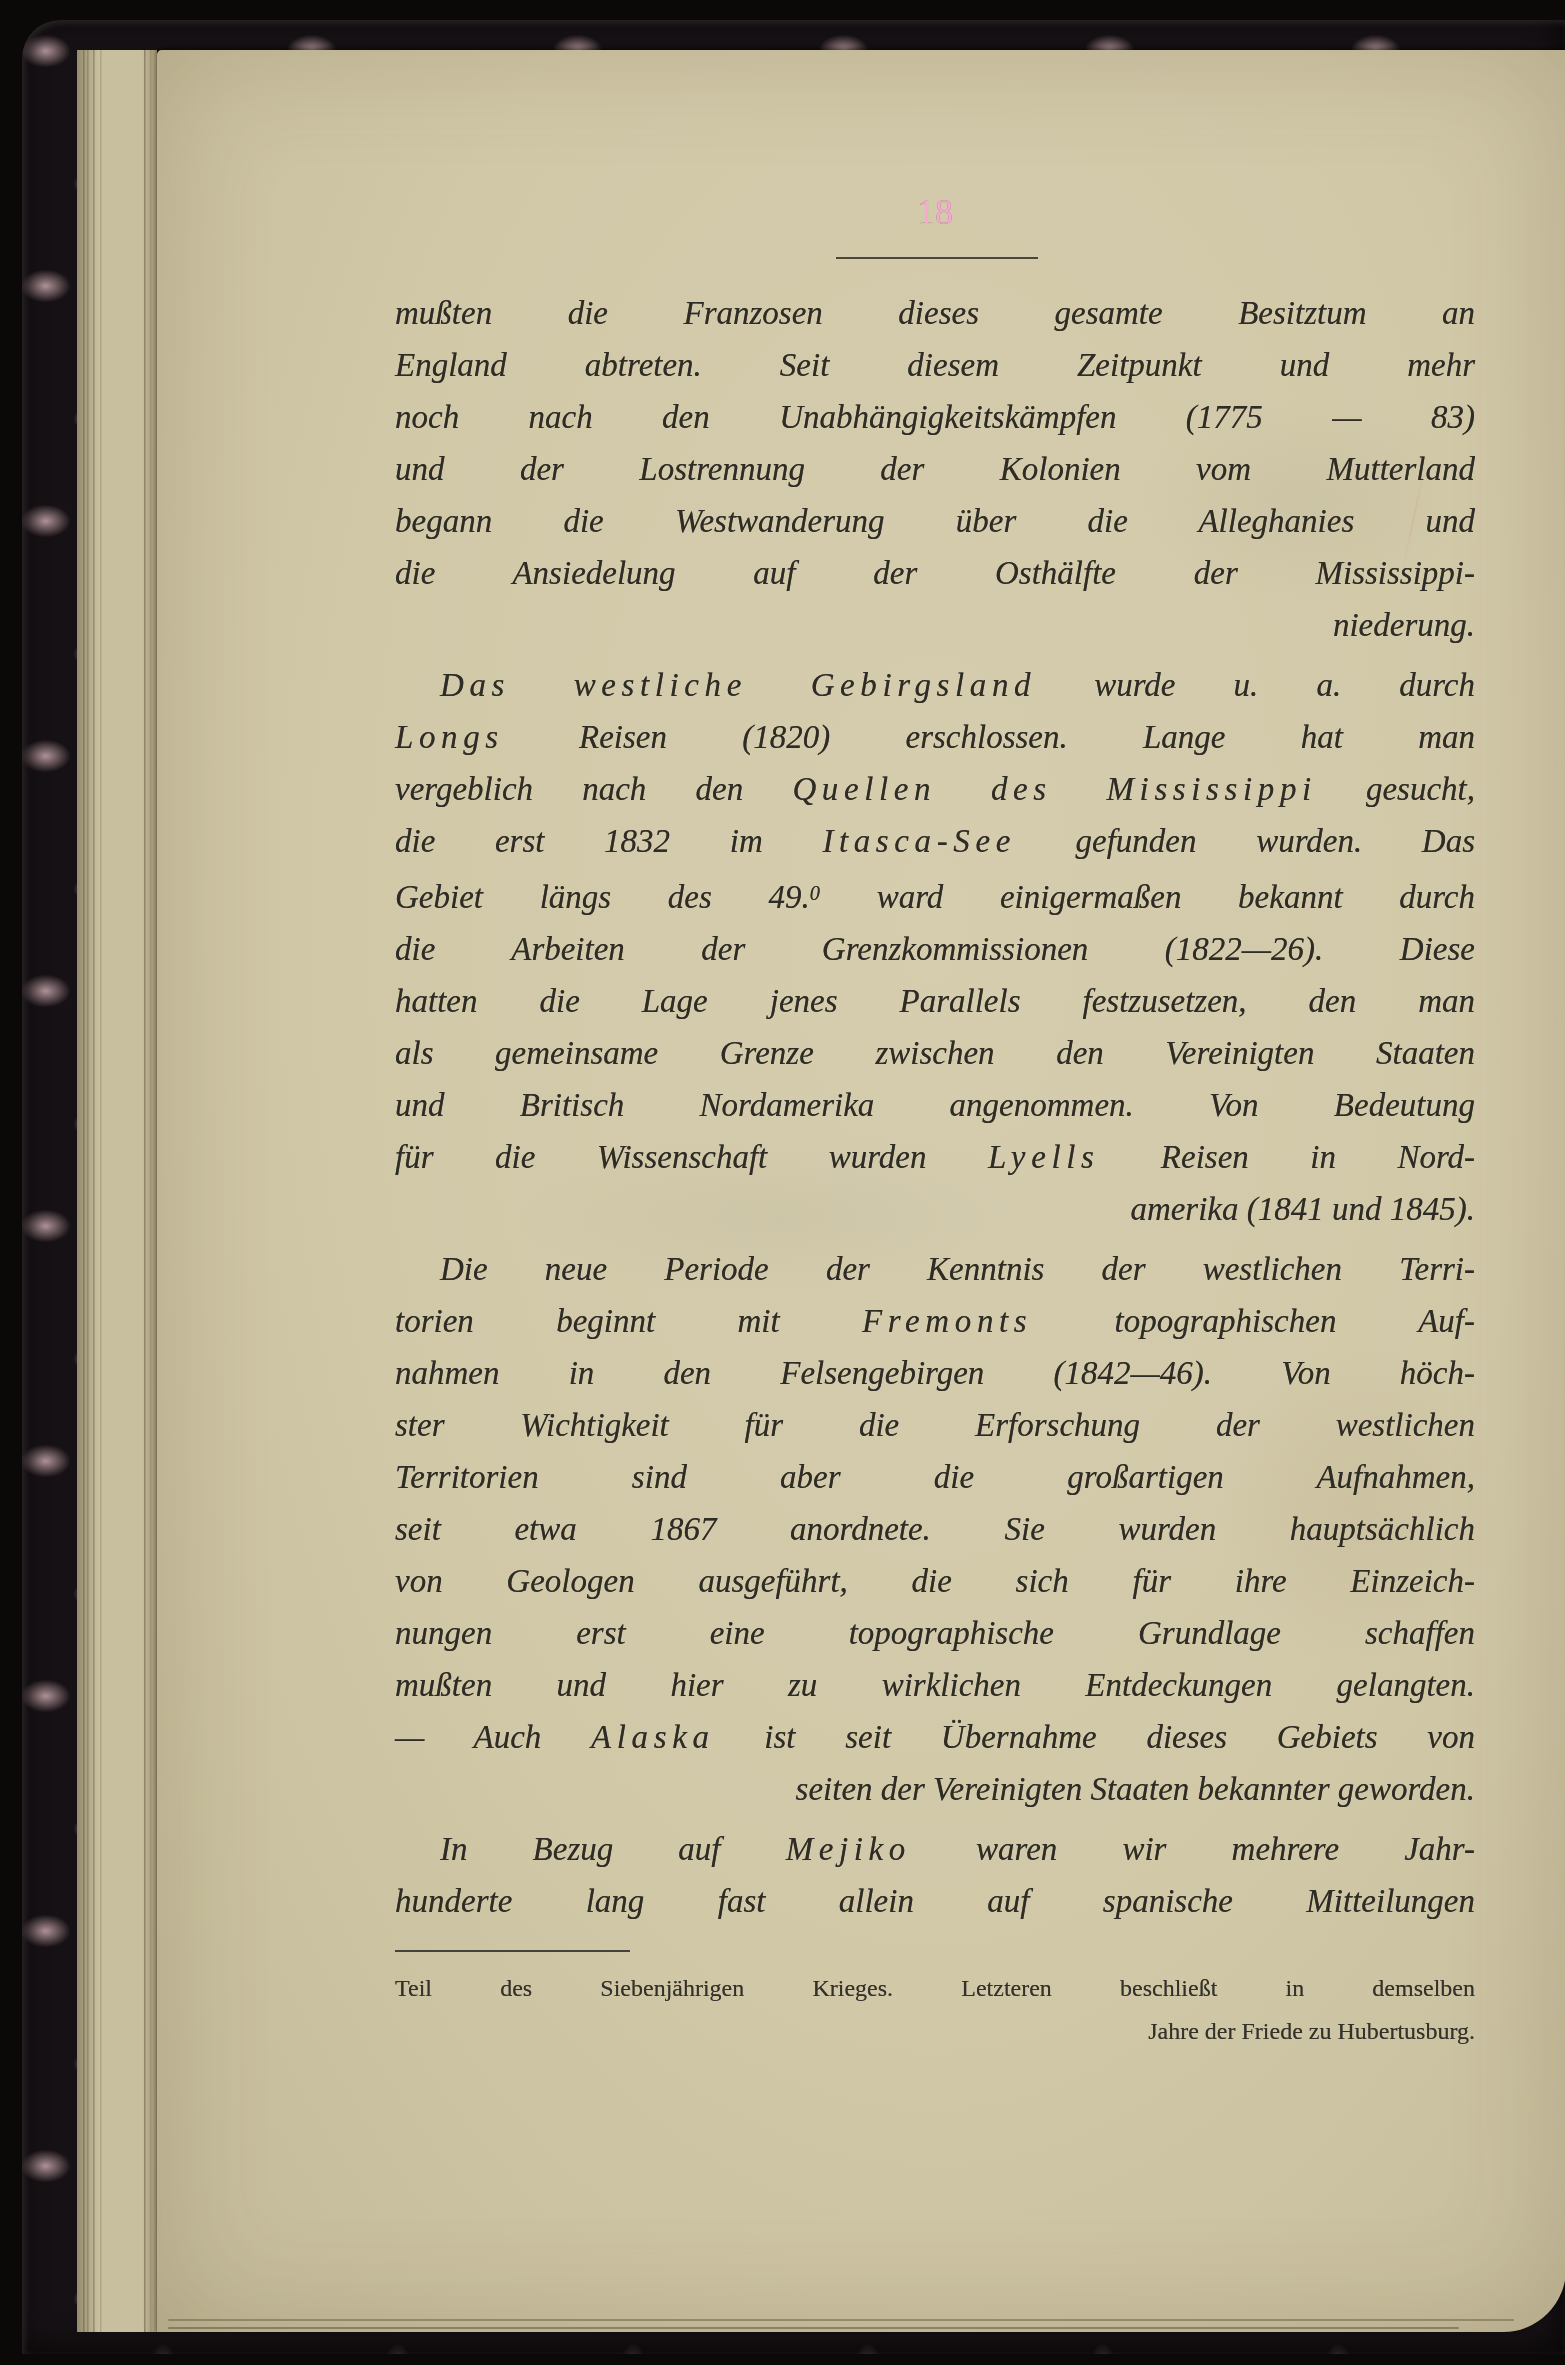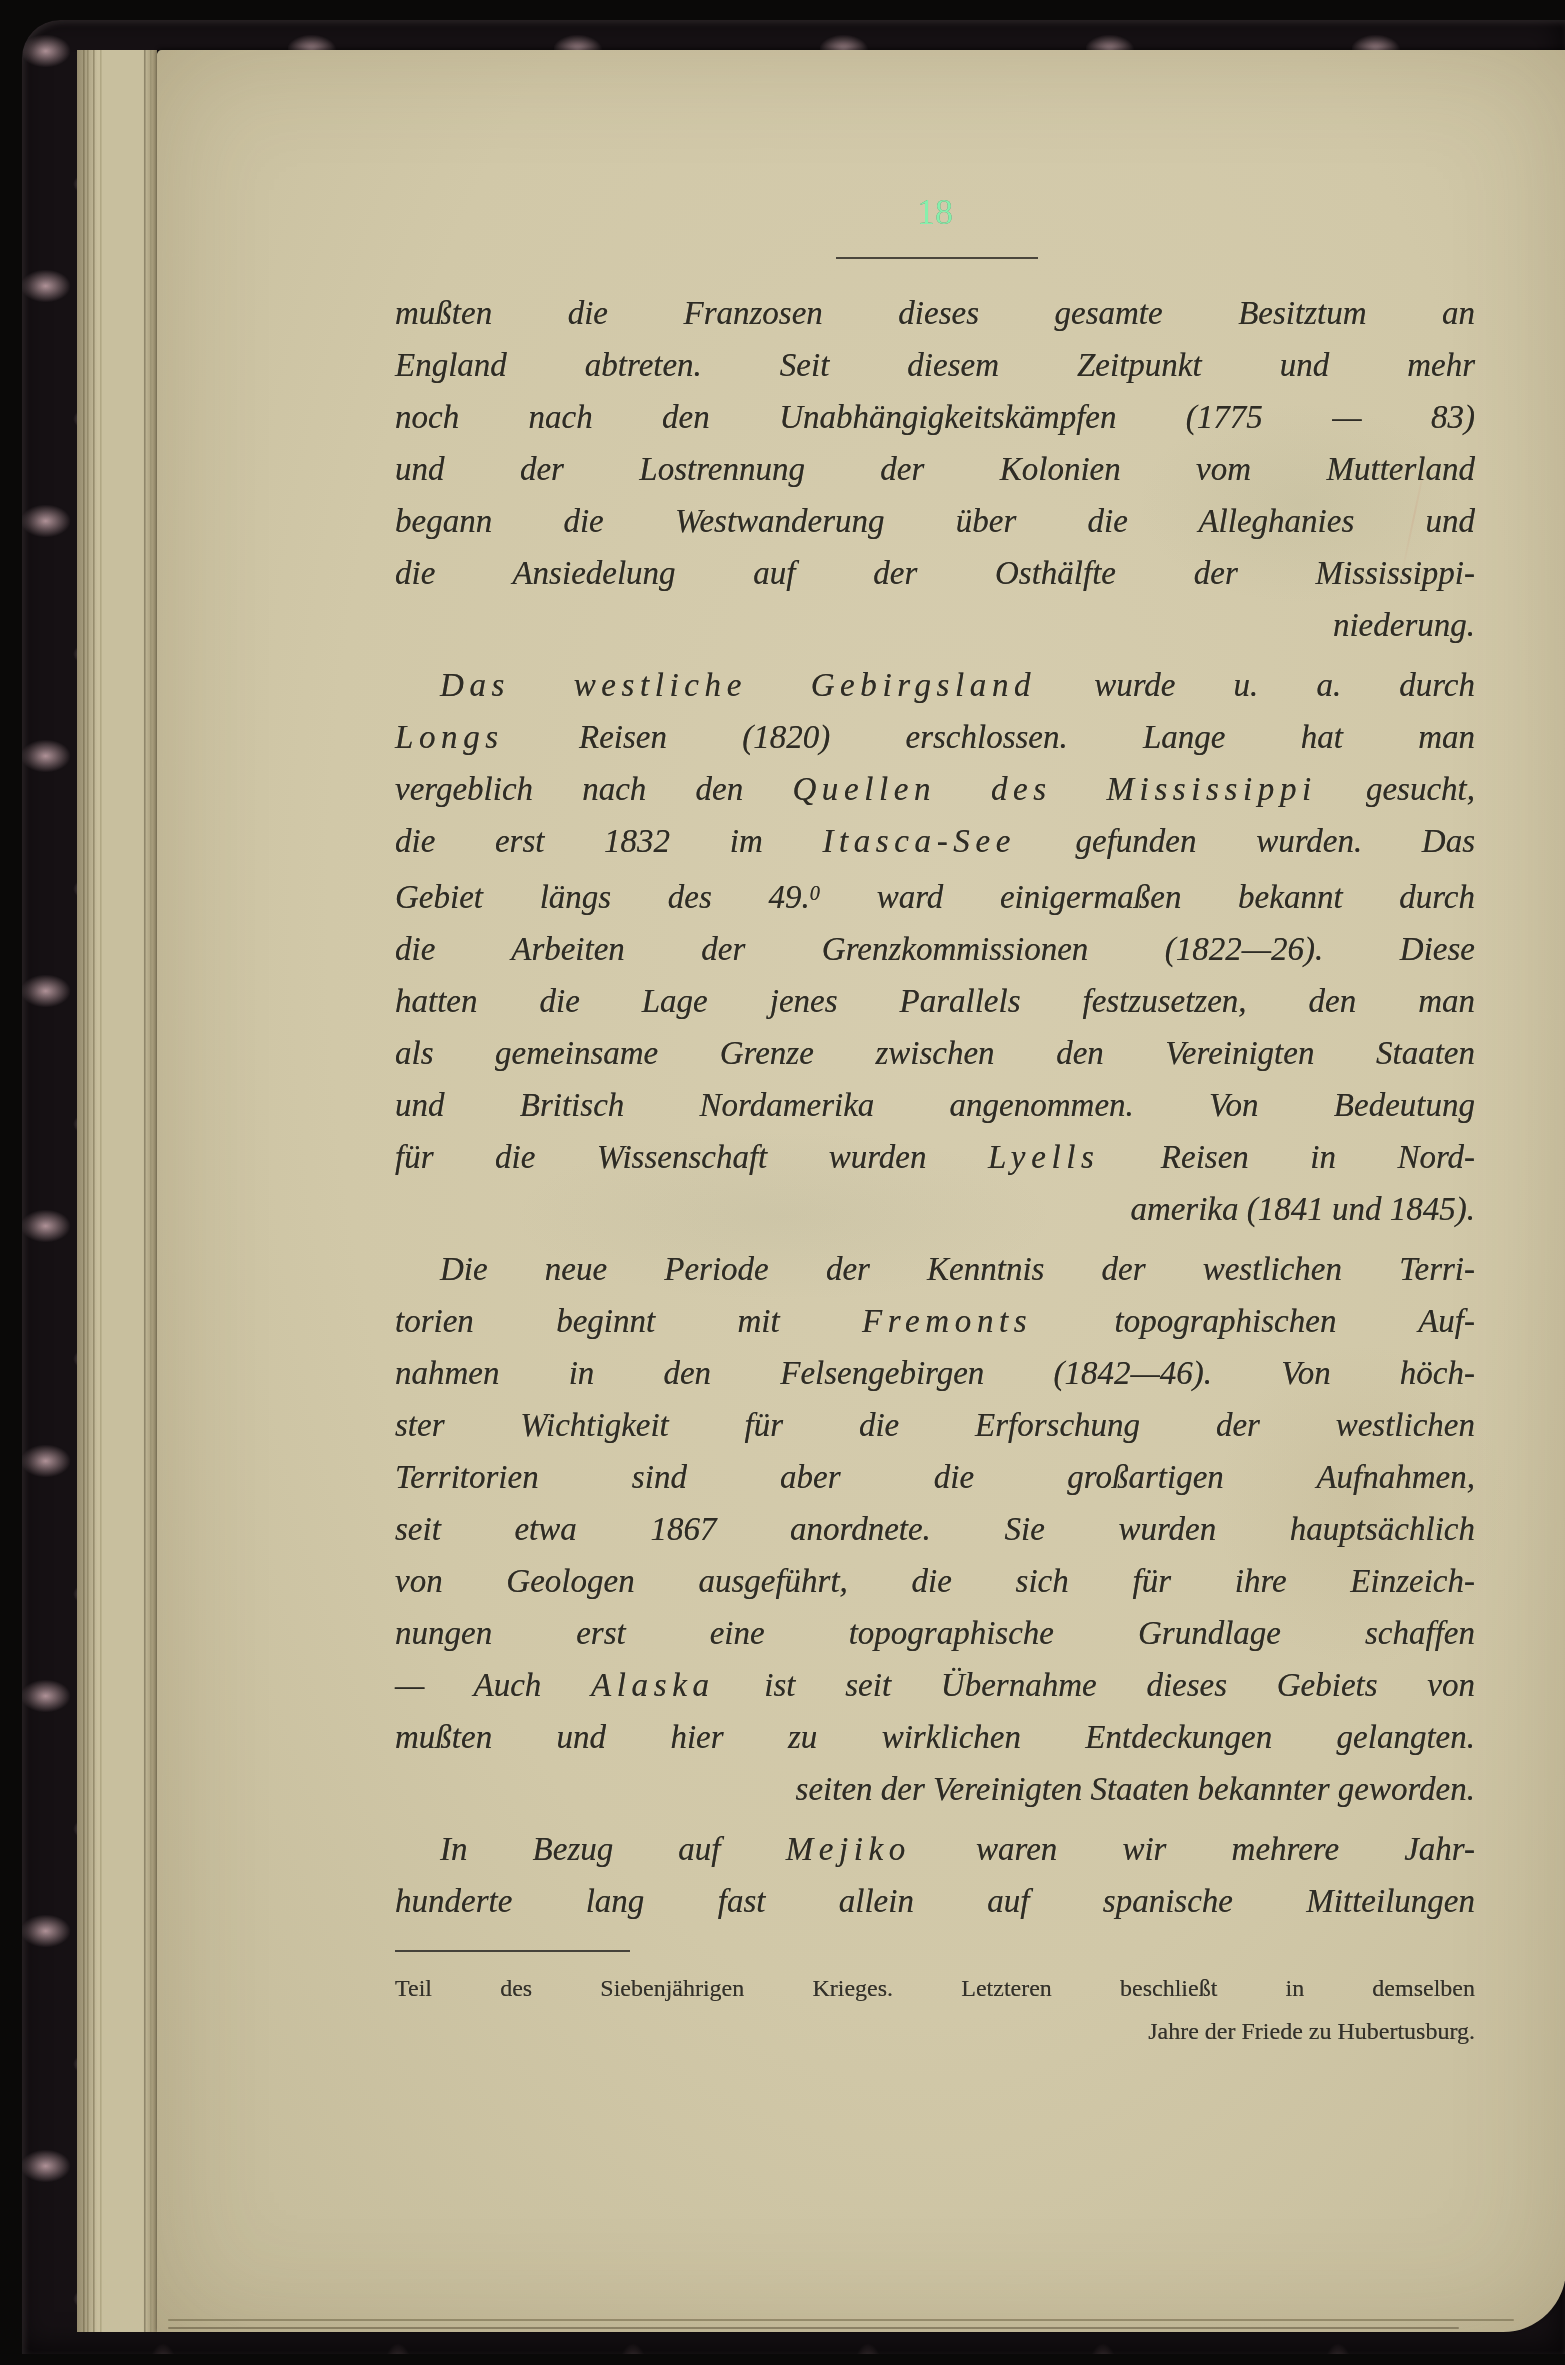--- a/index.html
+++ b/index.html
@@ -50,21 +50,21 @@
   .under-sheet-line{position:absolute;background:rgba(110,100,70,.55);border-radius:1.6px;}
   .stain{position:absolute;pointer-events:none;}
   .scratch{
     position:absolute;left:1413px;top:454px;width:2.3px;height:125px;
     background:linear-gradient(rgba(206,178,148,0), rgba(206,178,148,.55), rgba(206,178,148,0));
     transform:rotate(12deg);
   }
   
   .page-num{
     position:absolute;left:395px;top:193px;width:1080px;
-    text-align:center;font-size:36px;line-height:39px;color:#86efac;
+    text-align:center;font-size:36px;line-height:39px;color:#f9a8d4;
     text-shadow:0 0 0.5px rgba(47,45,39,.7);
   }
   .num-rule{position:absolute;left:836px;top:257px;width:202px;height:1.6px;background:#4a463c;}
   .body-text{
     position:absolute;left:395px;top:287px;width:1080px;
     font-size:33px;line-height:52px;color:#2e2c25;
     text-shadow:0 0 0.5px rgba(46,44,37,.65);
     font-style:italic;
   }
   .line{text-align:right;}
@@ -117,22 +117,22 @@
       <div class="line j"><span>für die Wissenschaft wurden </span><span class="sp">Lyells</span><span> Reisen in Nord-</span></div>
       <div class="line"><span>amerika (1841 und 1845).</span></div>
       <div class="line j ind"><span>Die neue Periode der Kenntnis der westlichen Terri-</span></div>
       <div class="line j"><span>torien beginnt mit </span><span class="sp">Fremonts</span><span> topographischen Auf-</span></div>
       <div class="line j"><span>nahmen in den Felsengebirgen (1842—46). Von höch-</span></div>
       <div class="line j"><span>ster Wichtigkeit für die Erforschung der westlichen</span></div>
       <div class="line j"><span>Territorien sind aber die großartigen Aufnahmen,</span></div>
       <div class="line j"><span>seit etwa 1867 anordnete. Sie wurden hauptsächlich</span></div>
       <div class="line j"><span>von Geologen ausgeführt, die sich für ihre Einzeich-</span></div>
       <div class="line j"><span>nungen erst eine topographische Grundlage schaffen</span></div>
+      <div class="line j"><span>mußten und hier zu wirklichen Entdeckungen gelangten.</span></div>
       <div class="line j"><span>— Auch </span><span class="sp">Alaska</span><span> ist seit Übernahme dieses Gebiets von</span></div>
-      <div class="line j"><span>mußten und hier zu wirklichen Entdeckungen gelangten.</span></div>
       <div class="line"><span>seiten der Vereinigten Staaten bekannter geworden.</span></div>
       <div class="line j ind"><span>In Bezug auf </span><span class="sp">Mejiko</span><span> waren wir mehrere Jahr-</span></div>
       <div class="line j"><span>hunderte lang fast allein auf spanische Mitteilungen</span></div>
     </div>
 
   <div class="fn-rule"></div>
   <div class="footnote-text" id="footnote-text">
       <div class="line j"><span>Teil des Siebenjährigen Krieges. Letzteren beschließt in demselben</span></div>
       <div class="line"><span>Jahre der Friede zu Hubertusburg.</span></div>
     </div>

